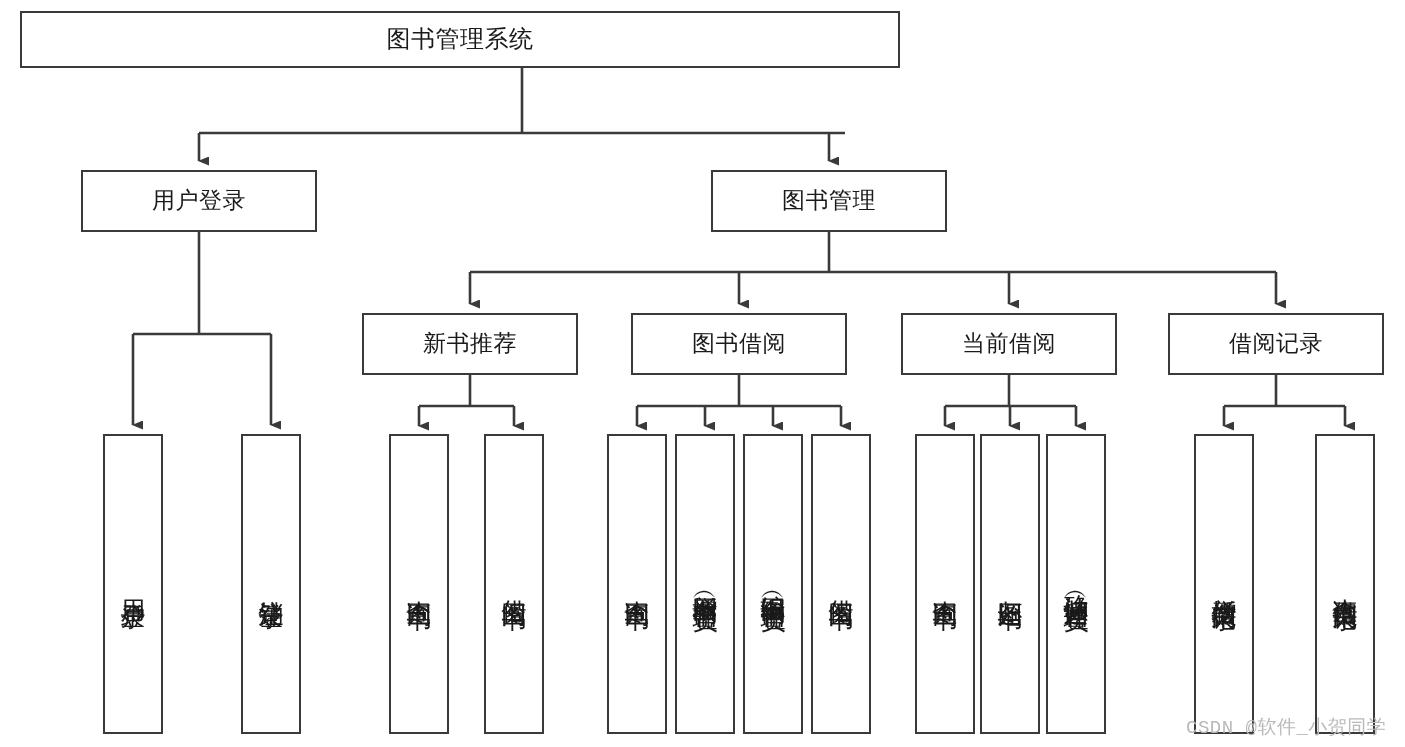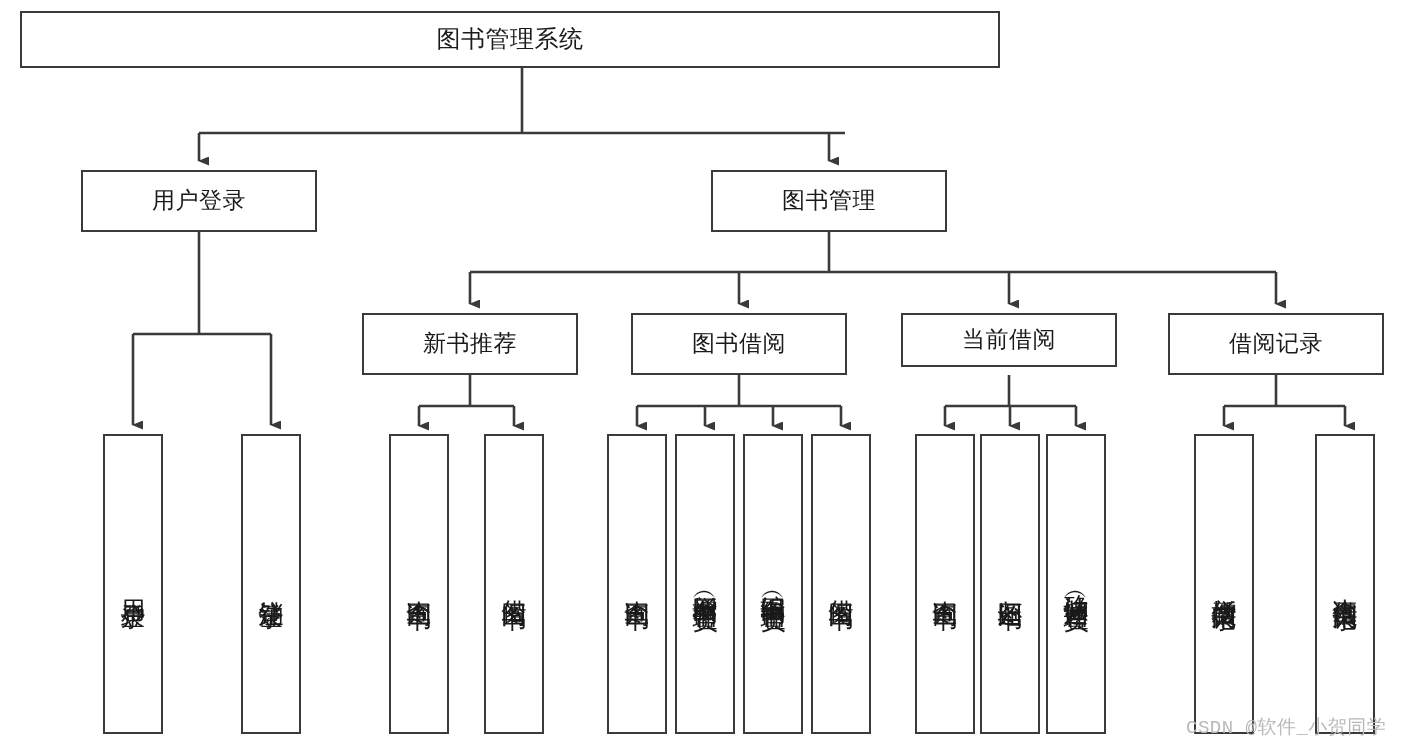--- a/index.html
+++ b/index.html
@@ -122,38 +122,38 @@
       <path d="M1010,406 L1010,426" marker-end="url(#arrowhead)"></path>
       <path d="M1076,406 L1076,426" marker-end="url(#arrowhead)"></path>
 
       <path d="M1276,375 L1276,406"></path>
       <path d="M1224,406 L1345,406"></path>
       <path d="M1224,406 L1224,426" marker-end="url(#arrowhead)"></path>
       <path d="M1345,406 L1345,426" marker-end="url(#arrowhead)"></path>
     </g>
   </svg>
 
-  <div class="node h root" style="left:20px; top:11px; width:980px; height:57px;">
+  <div class="node h root" style="left:20px; top:11px; width:880px; height:57px;">
     <span class="node-label">图书管理系统</span>
   </div>
 
   <div class="node h" style="left:81px; top:170px; width:236px; height:62px;">
     <span class="node-label">用户登录</span>
   </div>
   <div class="node h" style="left:362px; top:313px; width:216px; height:62px;">
     <span class="node-label">新书推荐</span>
   </div>
 
   <div class="node h" style="left:711px; top:170px; width:236px; height:62px;">
     <span class="node-label">图书管理</span>
   </div>
   <div class="node h" style="left:631px; top:313px; width:216px; height:62px;align-items:center;">
     <span class="node-label">图书借阅</span>
   </div>
-  <div class="node h" style="left:901px; top:313px; width:216px; height:54px;">
+  <div class="node h" style="left:901px; top:313px; width:216px; height:62px;">
     <span class="node-label">当前借阅</span>
   </div>
   <div class="node h" style="left:1168px; top:313px; width:216px; height:62px;">
     <span class="node-label">借阅记录</span>
   </div>
 
   <div class="node v" style="left:103px; top:434px; width:60px; height:300px;">
     <span class="node-label">用户登录</span>
   </div>
   <div class="node v" style="left:241px; top:434px; width:60px; height:300px;">

